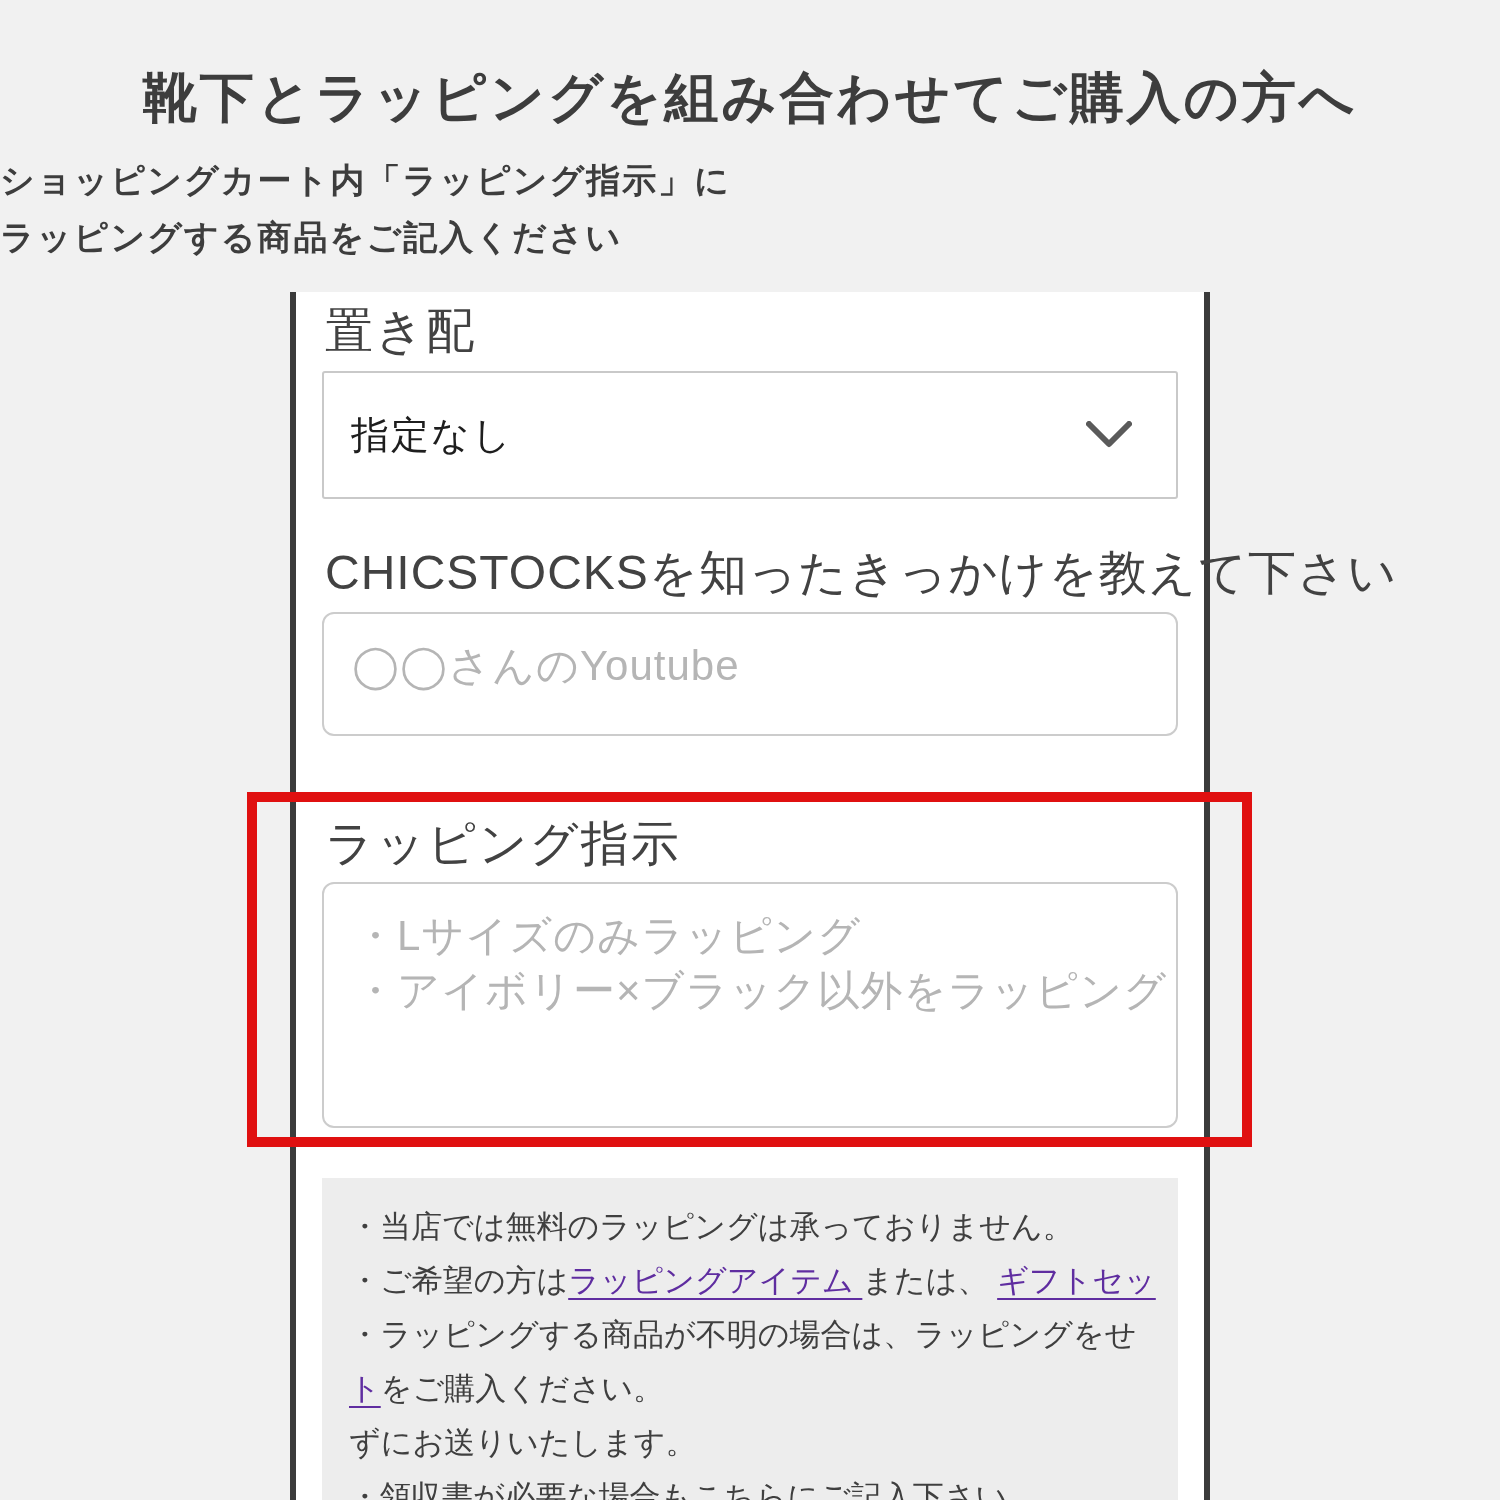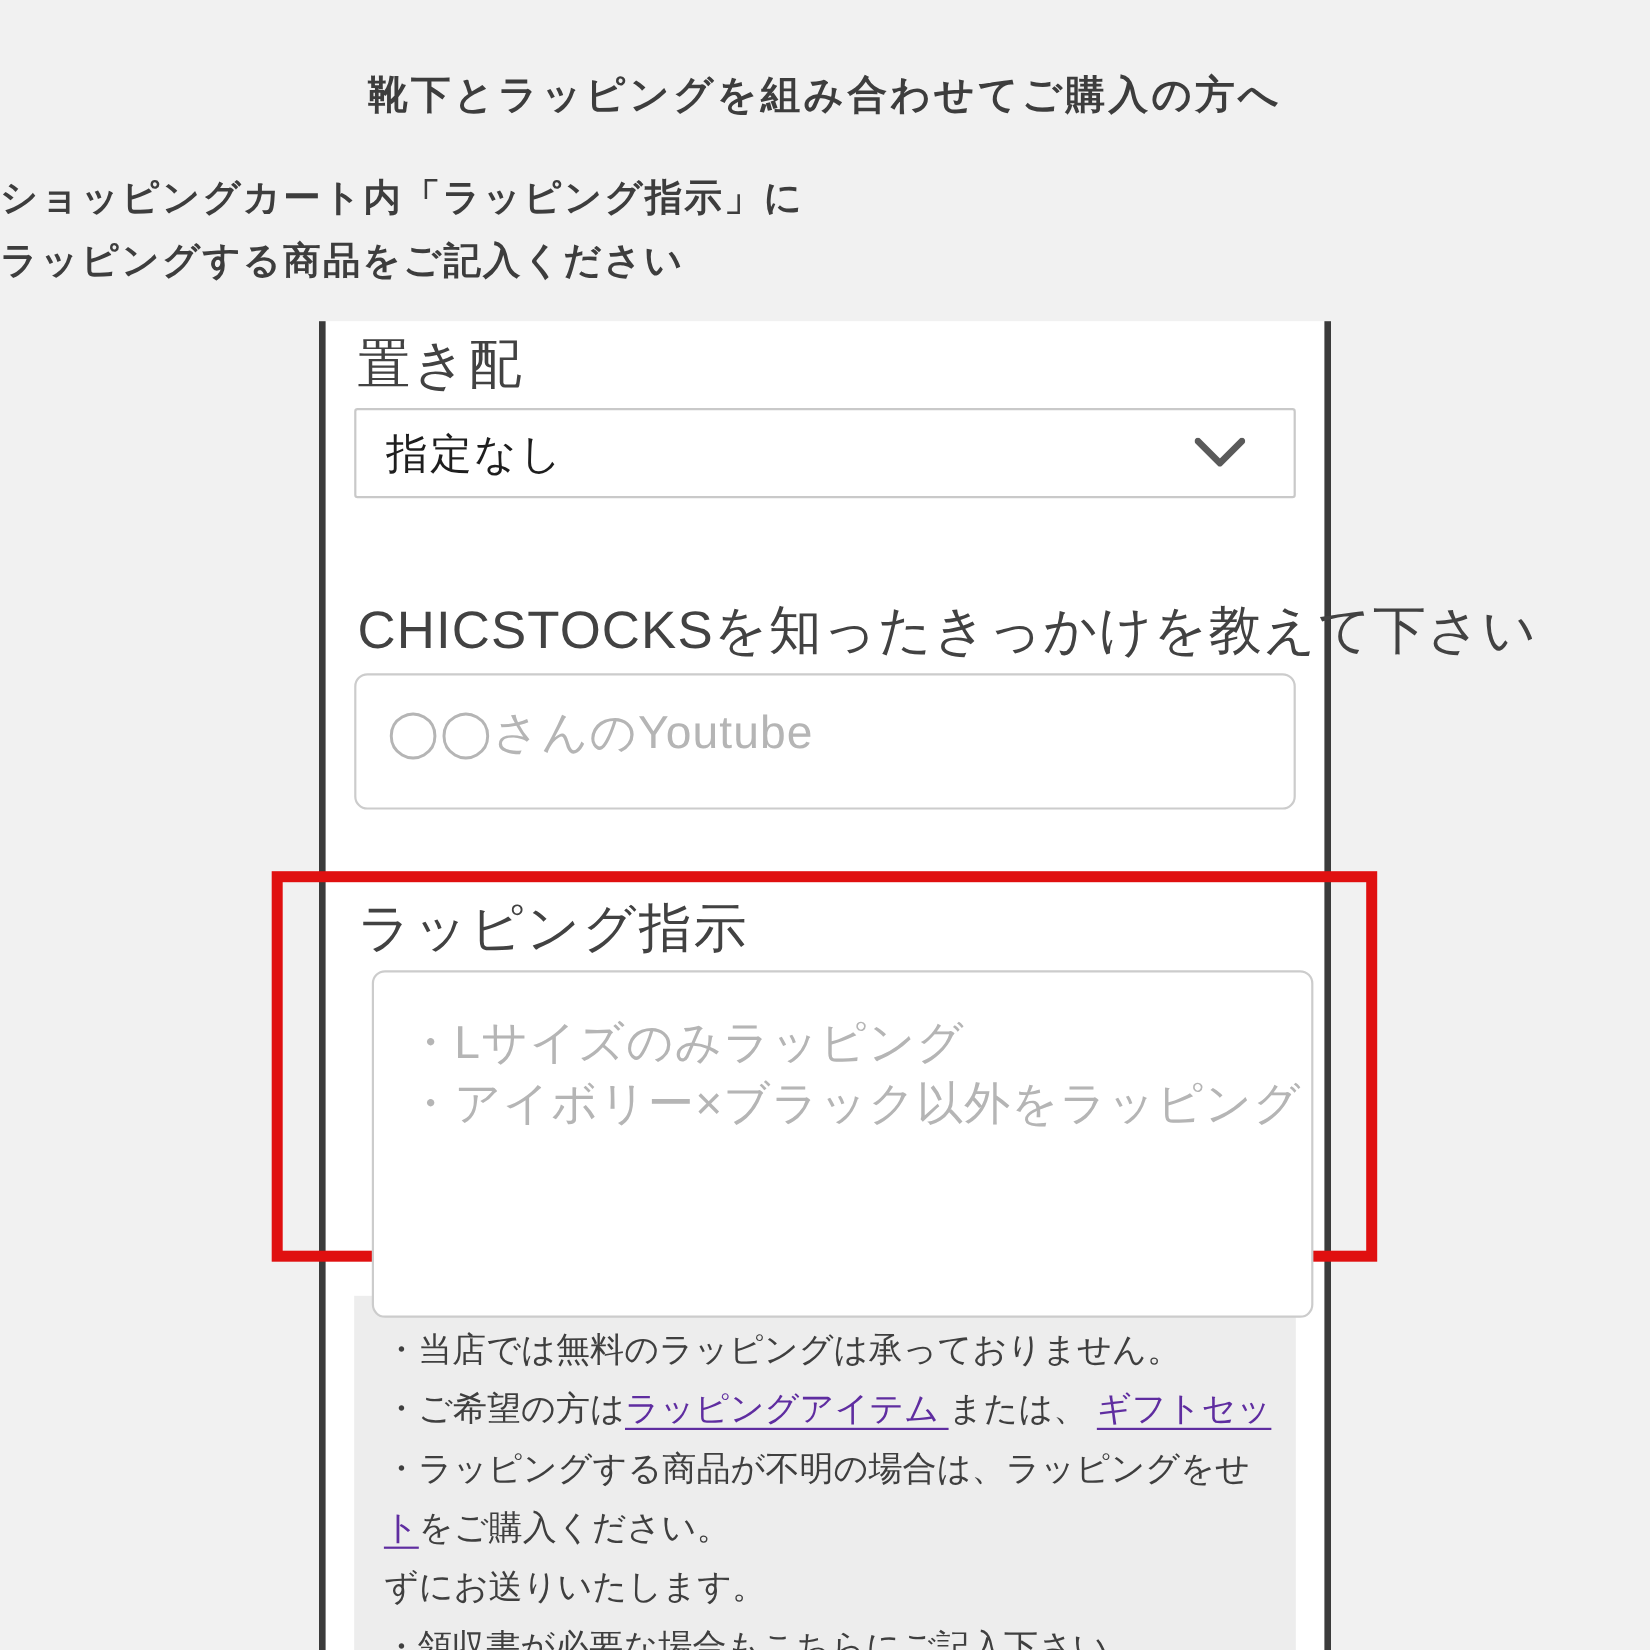--- a/index.html
+++ b/index.html
@@ -18,21 +18,21 @@
   *{margin:0;padding:0;box-sizing:border-box;}
   html,body{width:1500px;height:1500px;}
   body{
     background:var(--bg);
     font-family:"Liberation Sans", sans-serif;
     overflow:hidden;
     position:relative;
   }
   .title{
     position:absolute;top:62px;left:0;width:1500px;
-    text-align:center;font-size:36px;font-weight:700;
+    text-align:center;font-size:54px;font-weight:700;
     letter-spacing:3px;color:#3d3d3d;white-space:nowrap;
   }
   .subtitle{
     position:absolute;top:152px;left:0;width:1500px;
     text-align:left;font-size:34px;font-weight:700;
     letter-spacing:2px;line-height:57px;color:#3d3d3d;
   }
   .column{
     position:absolute;left:290px;top:292px;width:920px;height:1208px;
     background:var(--col-bg);
@@ -40,35 +40,35 @@
     border-right:6px solid var(--border-dark);
   }
   .field-label{
     position:absolute;left:325px;
     font-size:48px;color:var(--label);letter-spacing:2px;white-space:nowrap;
   }
   .lbl-okihai{top:299px;}
   .lbl-referral{top:541px;letter-spacing:1px;}
   .lbl-wrapping{top:812px;z-index:6;}
   .select-box{
-    position:absolute;left:322px;top:371px;width:856px;height:82px;
+    position:absolute;left:322px;top:371px;width:856px;height:128px;
     background:#fff;border:2px solid #c9c9c9;border-radius:3px;
     display:flex;align-items:center;padding-left:27px;
     font-size:38px;color:var(--value);letter-spacing:2px;cursor:pointer;
   }
   .select-box .chevron{
     position:absolute;right:44px;top:50%;transform:translateY(-50%);
     width:46px;height:28px;display:block;
   }
   .text-field{
     position:absolute;background:#fff;border:2px solid var(--field-border);
     border-radius:12px;cursor:text;
   }
   .field-referral{left:322px;top:612px;width:856px;height:124px;padding:24px 0 0 28px;}
-  .field-wrapping{left:322px;top:882px;width:856px;height:316px;padding:36px 0 0 30px;z-index:6;margin-left:16px;}
+  .field-wrapping{left:322px;top:882px;width:856px;height:246px;padding:24px 0 0 30px;z-index:6;}
   .ph{
     font-size:42px;color:var(--placeholder);letter-spacing:1px;
     line-height:55px;white-space:nowrap;
   }
   .red-box{
     position:absolute;left:247px;top:792px;width:1005px;height:355px;
     border:10px solid var(--accent-red);
     z-index:5;pointer-events:none;
   }
   .notes-box{

